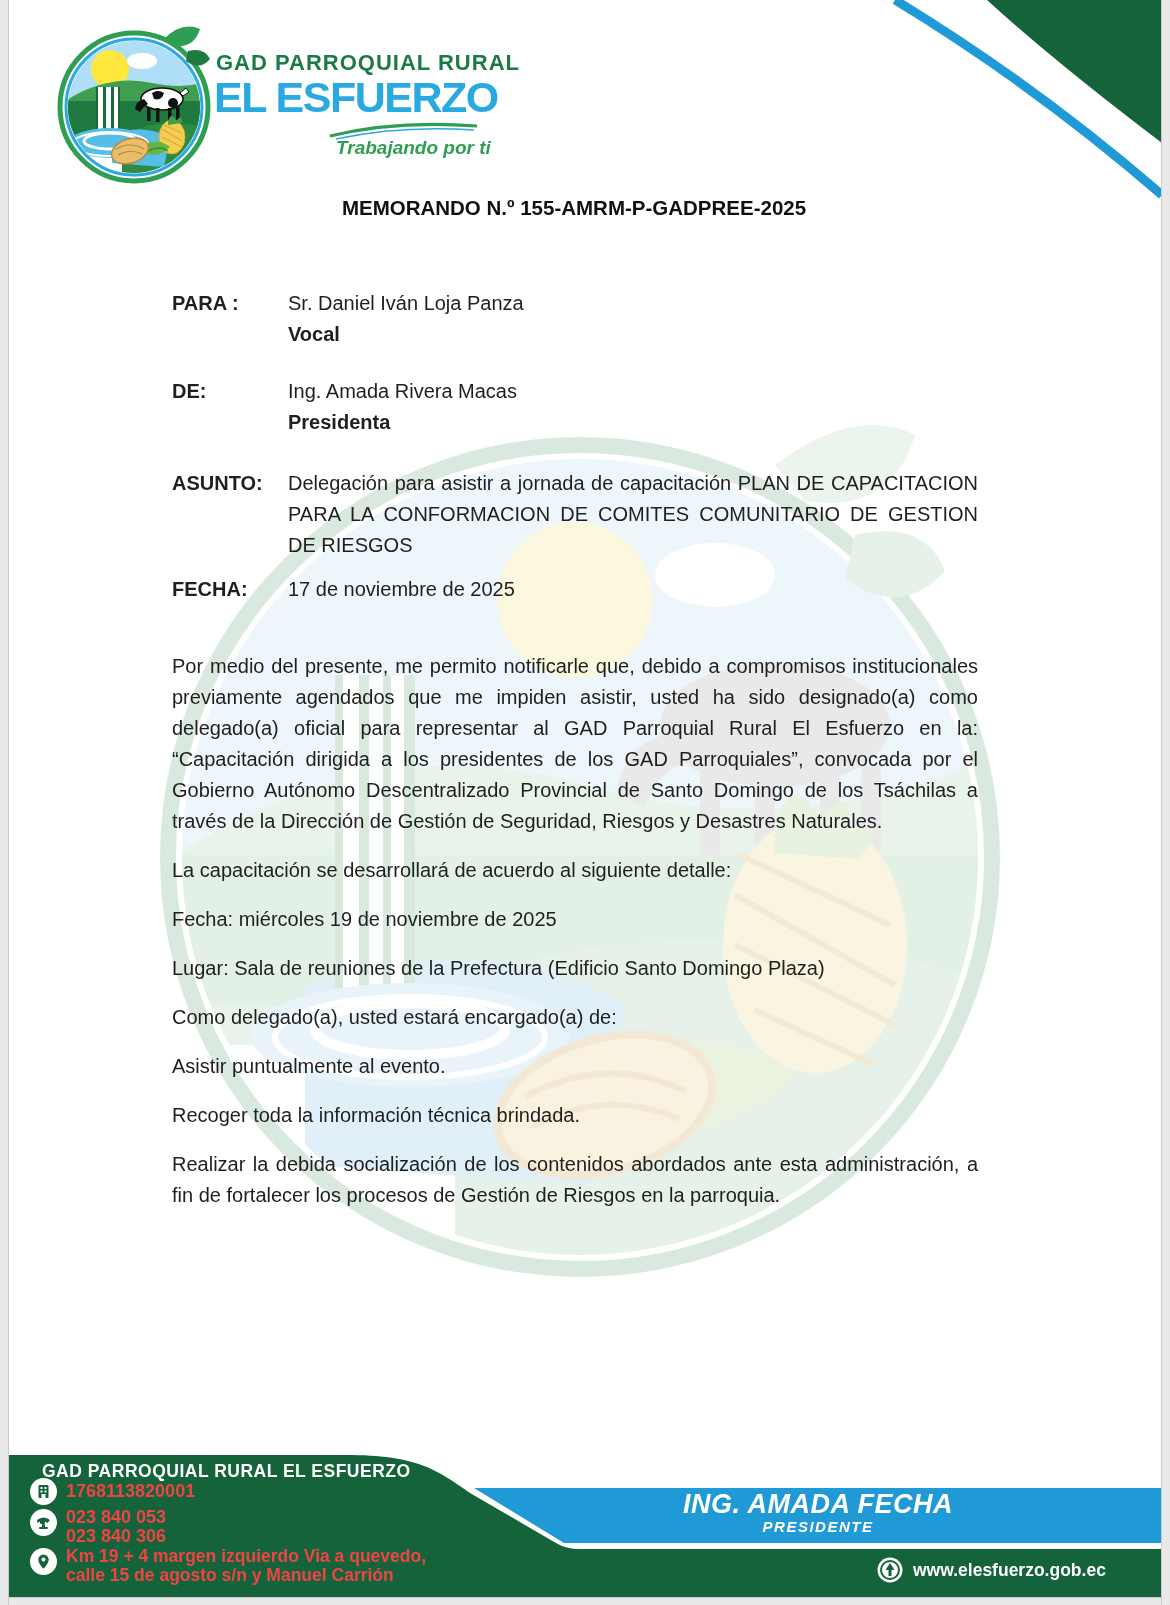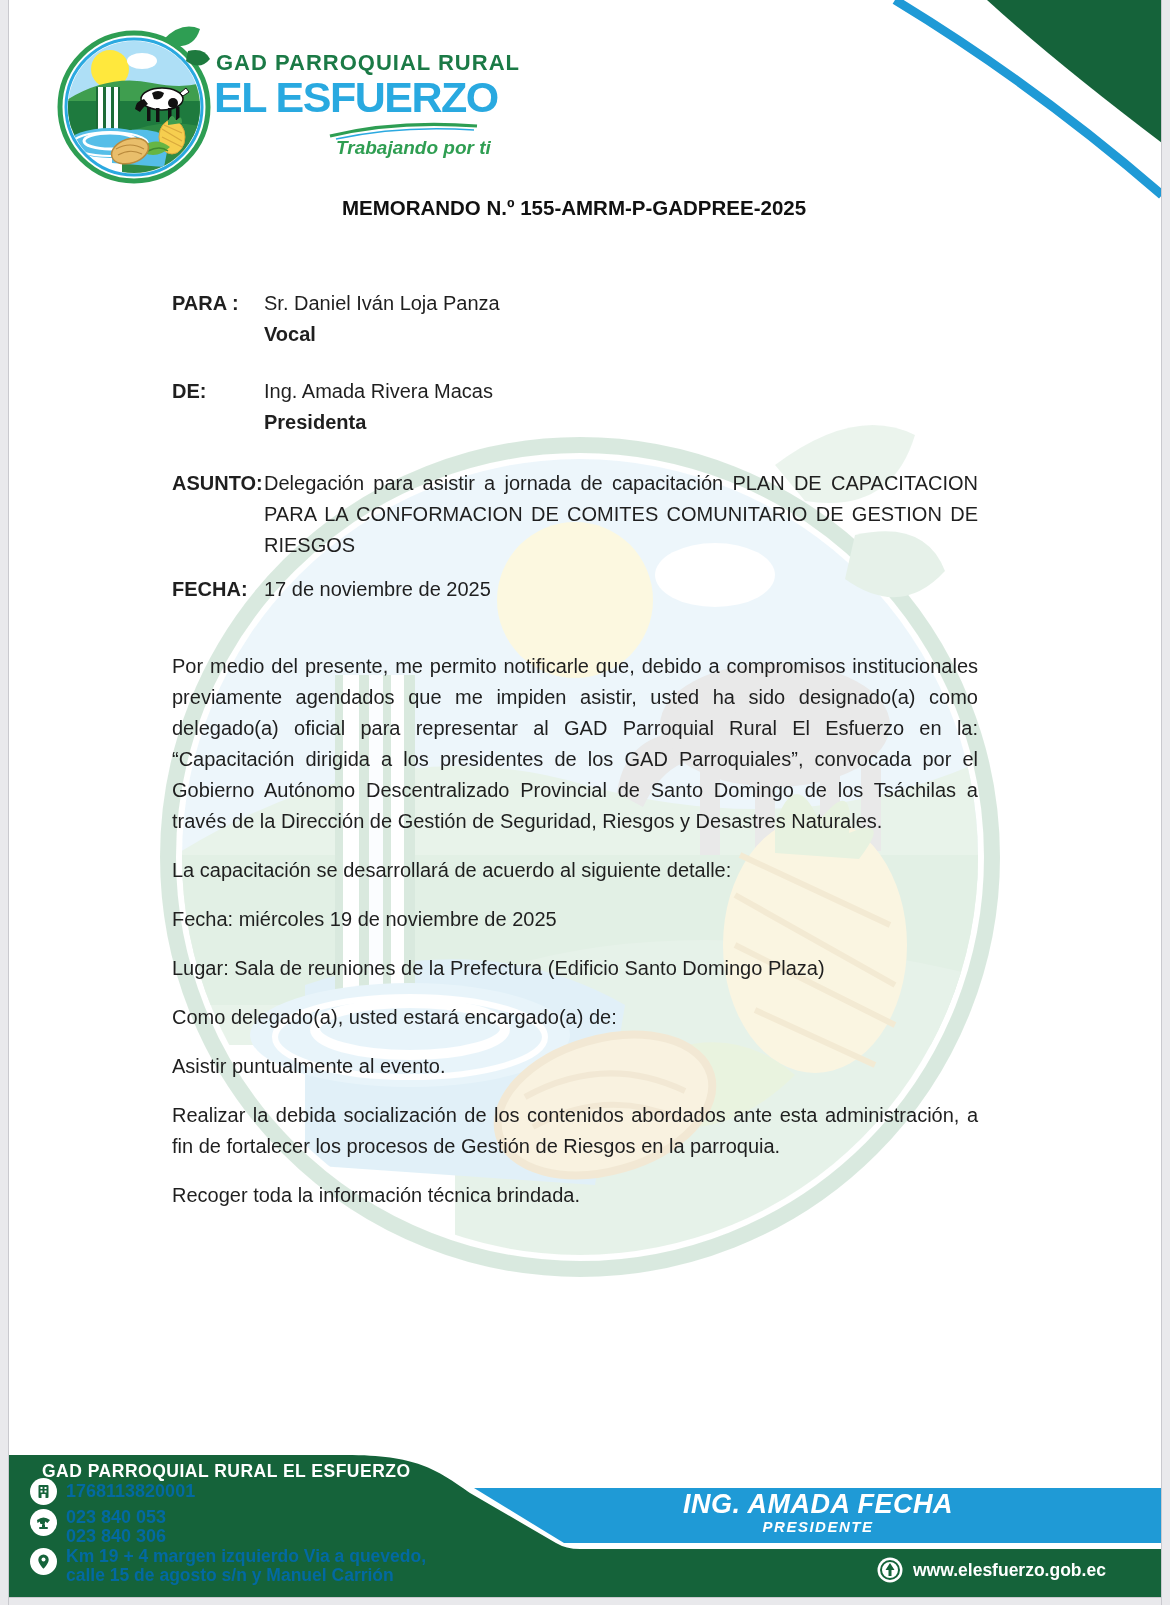--- a/index.html
+++ b/index.html
@@ -20,34 +20,34 @@
   .tagline{position:absolute;left:336px;top:137px;font-size:19px;font-weight:bold;font-style:italic;color:#2F9E52;z-index:5;}
   .corner-swoosh{position:absolute;left:850px;top:0;width:312px;height:212px;z-index:4;}
 
   
   .watermark{position:absolute;left:155px;top:425px;width:860px;height:860px;z-index:0;opacity:.33;pointer-events:none;}
 
   
   .memo-title{position:absolute;left:8px;top:196px;width:1132px;text-align:center;font-size:20.5px;font-weight:bold;color:#111;z-index:2;}
   .meta-row{position:absolute;left:172px;width:806px;z-index:2;font-size:20px;line-height:31px;}
   .meta-label{position:absolute;left:0;top:0;font-weight:bold;}
-  .meta-value{margin-left:92px;}
+  .meta-value{margin-left:116px;}
   .meta-value .role{font-weight:bold;}
   .row-para{top:288px;}
   .row-de{top:376px;}
   .row-asunto{top:468px;}
   .row-fecha{top:574px;}
   .asunto-text{text-align:justify;}
   .body-text{position:absolute;left:172px;top:651px;width:806px;z-index:2;font-size:20px;line-height:31px;}
   .body-text p{margin:0 0 18px 0;text-align:justify;}
 
   
   .footer-svg{position:absolute;left:8px;top:1455px;width:1154px;height:142px;z-index:10;}
   .f-org{position:absolute;left:42px;top:1461px;font-size:17.5px;font-weight:bold;letter-spacing:.5px;color:#fff;z-index:11;}
-  .f-row{position:absolute;z-index:11;color:#0369a1;font-weight:bold;font-size:18px;line-height:19px;}
+  .f-row{position:absolute;z-index:11;color:#ef4444;font-weight:bold;font-size:18px;line-height:19px;}
   .f-icon{position:absolute;left:30px;width:27px;height:27px;border-radius:50%;background:#fff;display:flex;align-items:center;justify-content:center;z-index:11;}
   .f-icon svg{width:17px;height:17px;display:block;}
   .icon-ruc{top:1478px;}
   .icon-phone{top:1509px;}
   .icon-pin{top:1548px;}
   .t-ruc{left:66px;top:1482px;}
   .t-phone{left:66px;top:1508px;}
   .t-addr{left:66px;top:1547px;font-size:17.5px;}
   .signature{position:absolute;left:474px;top:1490px;width:688px;text-align:center;z-index:11;color:#fff;}
   .sig-name{font-size:27px;font-weight:bold;font-style:italic;letter-spacing:.5px;line-height:28px;}
@@ -200,22 +200,22 @@
     <div class="meta-value">17 de noviembre de 2025</div>
   </div>
 
   <div class="body-text">
     <p>Por medio del presente, me permito notificarle que, debido a compromisos institucionales previamente agendados que me impiden asistir, usted ha sido designado(a) como delegado(a) oficial para representar al GAD Parroquial Rural El Esfuerzo en la: “Capacitación dirigida a los presidentes de los GAD Parroquiales”, convocada por el Gobierno Autónomo Descentralizado Provincial de Santo Domingo de los Tsáchilas a través de la Dirección de Gestión de Seguridad, Riesgos y Desastres Naturales.</p>
     <p>La capacitación se desarrollará de acuerdo al siguiente detalle:</p>
     <p>Fecha: miércoles 19 de noviembre de 2025</p>
     <p>Lugar: Sala de reuniones de la Prefectura (Edificio Santo Domingo Plaza)</p>
     <p>Como delegado(a), usted estará encargado(a) de:</p>
     <p>Asistir puntualmente al evento.</p>
+    <p>Recoger toda la información técnica brindada.</p>
     <p>Realizar la debida socialización de los contenidos abordados ante esta administración, a fin de fortalecer los procesos de Gestión de Riesgos en la parroquia.</p>
-    <p>Recoger toda la información técnica brindada.</p>
   </div>
 
   <svg class="footer-svg" viewBox="0 0 1154 142" preserveAspectRatio="none">
     <rect width="1154" height="142" fill="#ffffff"></rect>
     <path d="M0,0 H338 C408,0 428,14 462,38 L548,88 Q558,94 572,94 H1154 V142 H0 Z" fill="#15633A"></path>
     <path d="M466,33 H1154 V88 H556 Z" fill="#1F9AD6"></path>
   </svg>
 
   <div class="f-org">GAD PARROQUIAL RURAL EL ESFUERZO</div>
 

